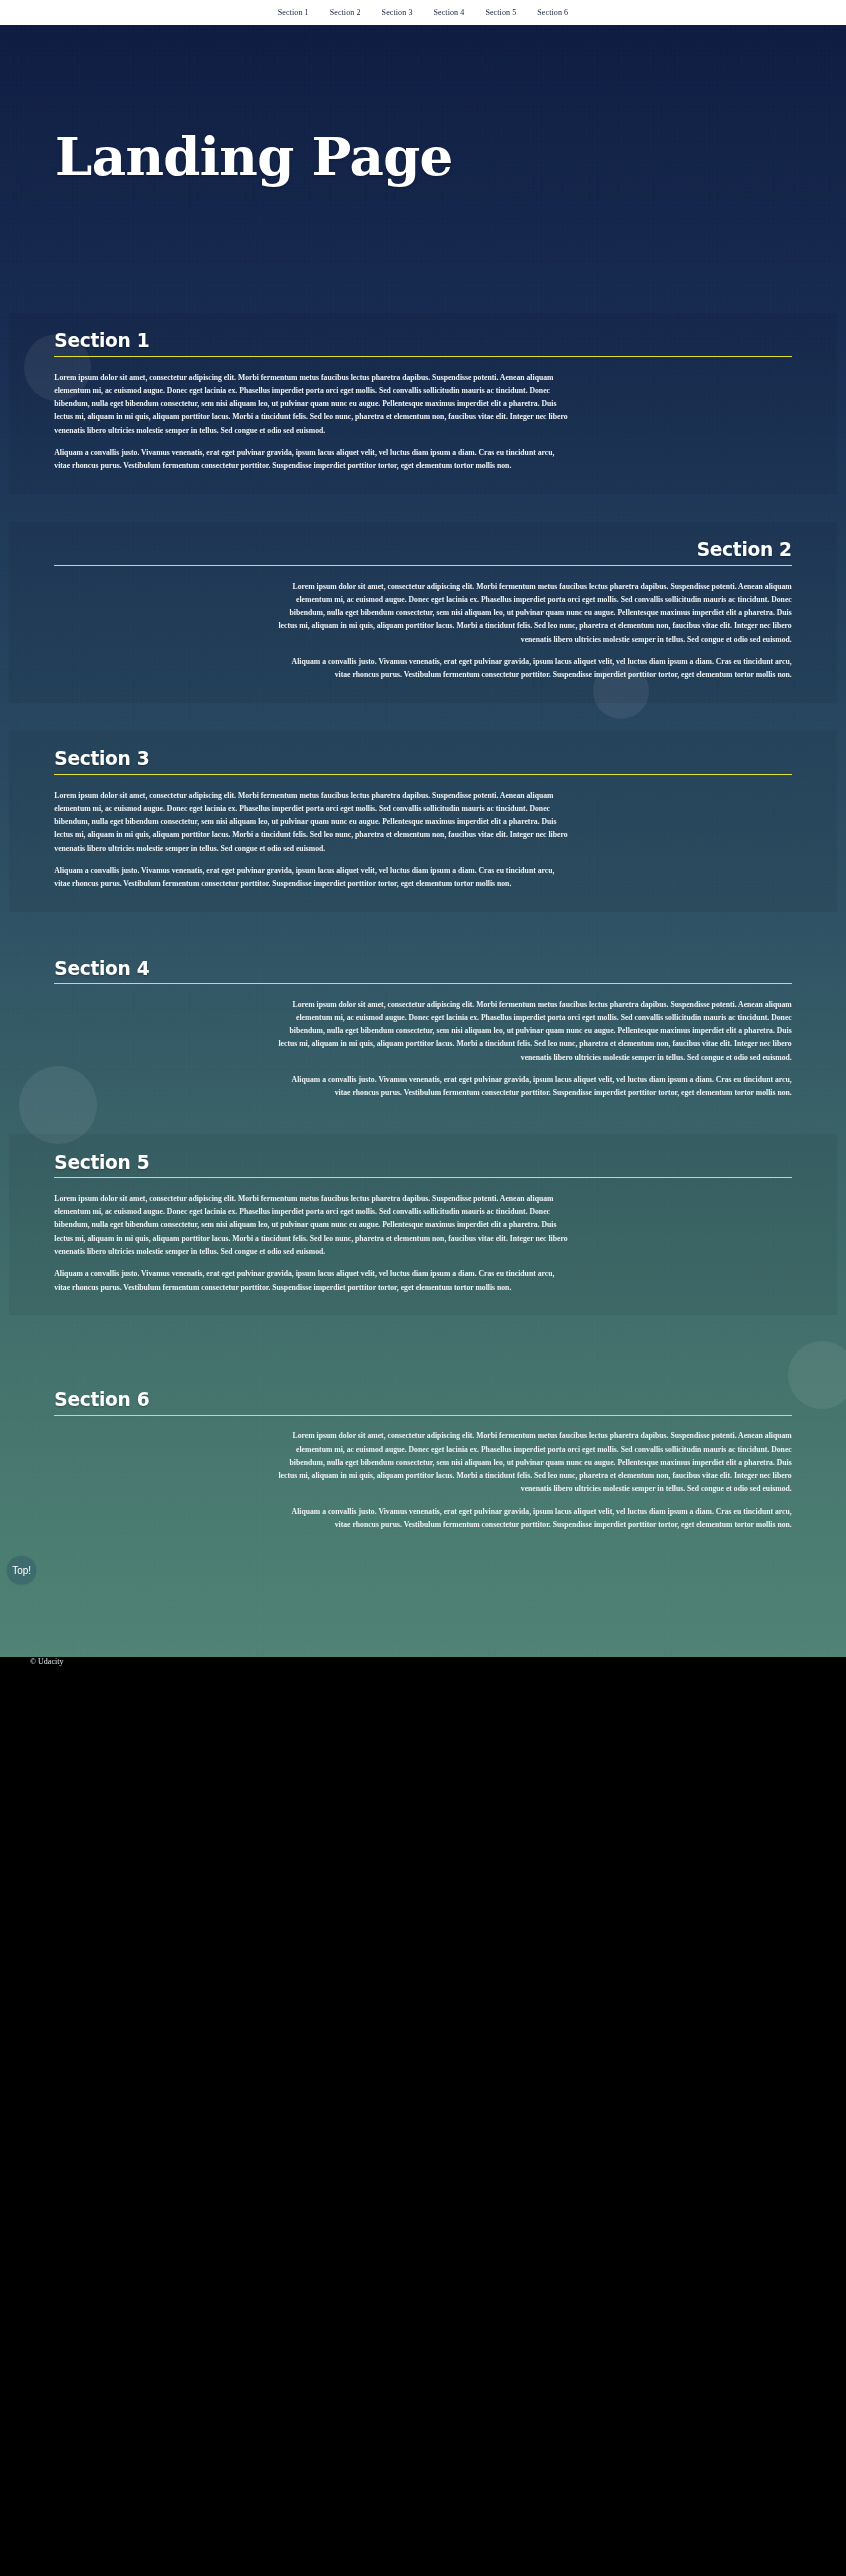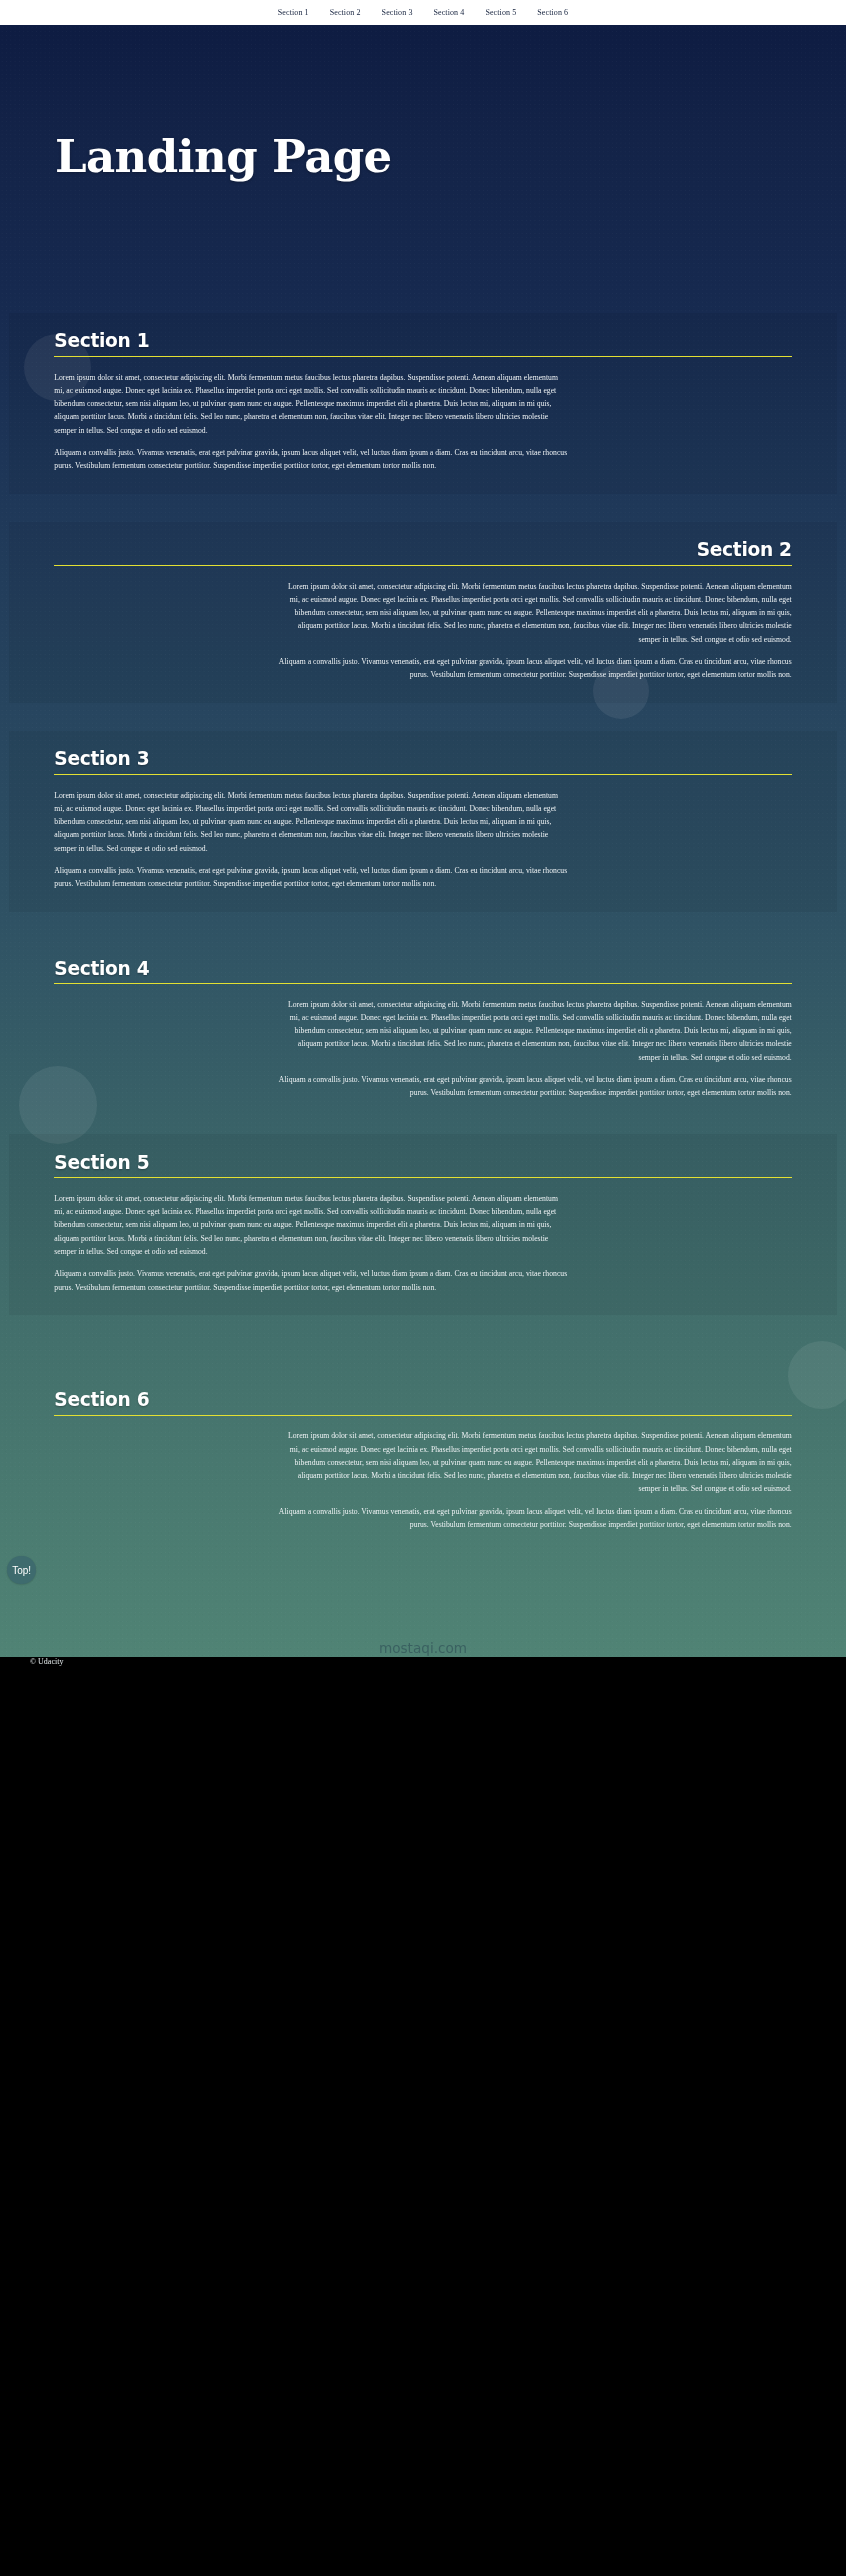--- a/index.html
+++ b/index.html
@@ -72,21 +72,21 @@
   .hero{
     position:relative;
     height:288px;
     z-index:5;
     display:flex;
     align-items:center;
   }
   .hero-title{
     font-family:"DejaVu Serif", serif;
     font-weight:bold;
-    font-size:45px;
+    font-size:53px;
     line-height:1;
     color:#ffffff;
     letter-spacing:-0.6px;
     margin-left:55px;
     margin-top:-25px;
     text-shadow:0 1.2px 3.1px rgba(0,0,0,.28);
   }
 
   
   .circle{
@@ -130,21 +130,21 @@
     font-family:"Liberation Serif", serif;
     font-size:7.7px;
     line-height:1.72;
     color:#eef2f4;
     margin-bottom:9.3px;
     position:relative;
     z-index:3;
   }
   .sec-p:last-child{margin-bottom:0;margin-top:9px;}
   .section.right .sec-p{margin-left:auto;}
-  .wide{max-width:514px;}
+  .wide{max-width:514px;font-weight:bold;}
 
   
   .gap{height:28.5px; position:relative; z-index:1;}
   .gap-sm{height:13.6px;}
   .gap-lg{height:57px;}
 
   
   .top-btn{
     position:absolute;
     left:7.4px;
@@ -280,21 +280,20 @@
     <div class="sec-rule"></div>
     <p class="sec-p wide" style="text-align:right;margin-left:auto;">Lorem ipsum dolor sit amet, consectetur adipiscing elit. Morbi fermentum metus faucibus lectus pharetra dapibus. Suspendisse potenti. Aenean aliquam elementum mi, ac euismod augue. Donec eget lacinia ex. Phasellus imperdiet porta orci eget mollis. Sed convallis sollicitudin mauris ac tincidunt. Donec bibendum, nulla eget bibendum consectetur, sem nisi aliquam leo, ut pulvinar quam nunc eu augue. Pellentesque maximus imperdiet elit a pharetra. Duis lectus mi, aliquam in mi quis, aliquam porttitor lacus. Morbi a tincidunt felis. Sed leo nunc, pharetra et elementum non, faucibus vitae elit. Integer nec libero venenatis libero ultricies molestie semper in tellus. Sed congue et odio sed euismod.</p>
     <p class="sec-p wide" style="text-align:right;margin-left:auto;">Aliquam a convallis justo. Vivamus venenatis, erat eget pulvinar gravida, ipsum lacus aliquet velit, vel luctus diam ipsum a diam. Cras eu tincidunt arcu, vitae rhoncus purus. Vestibulum fermentum consectetur porttitor. Suspendisse imperdiet porttitor tortor, eget elementum tortor mollis non.</p>
   </section>
 
   <div class="gap" style="height:105px;"></div>
 
   <button class="top-btn">Top!</button>
 
   <div class="watermark">
-    <span class="wm-en">mostaqi.com</span>
   </div>
 
 </div>
 
 <footer class="footer">
   <span class="footer-text">© Udacity</span>
 </footer>
 
 
 </body></html>

